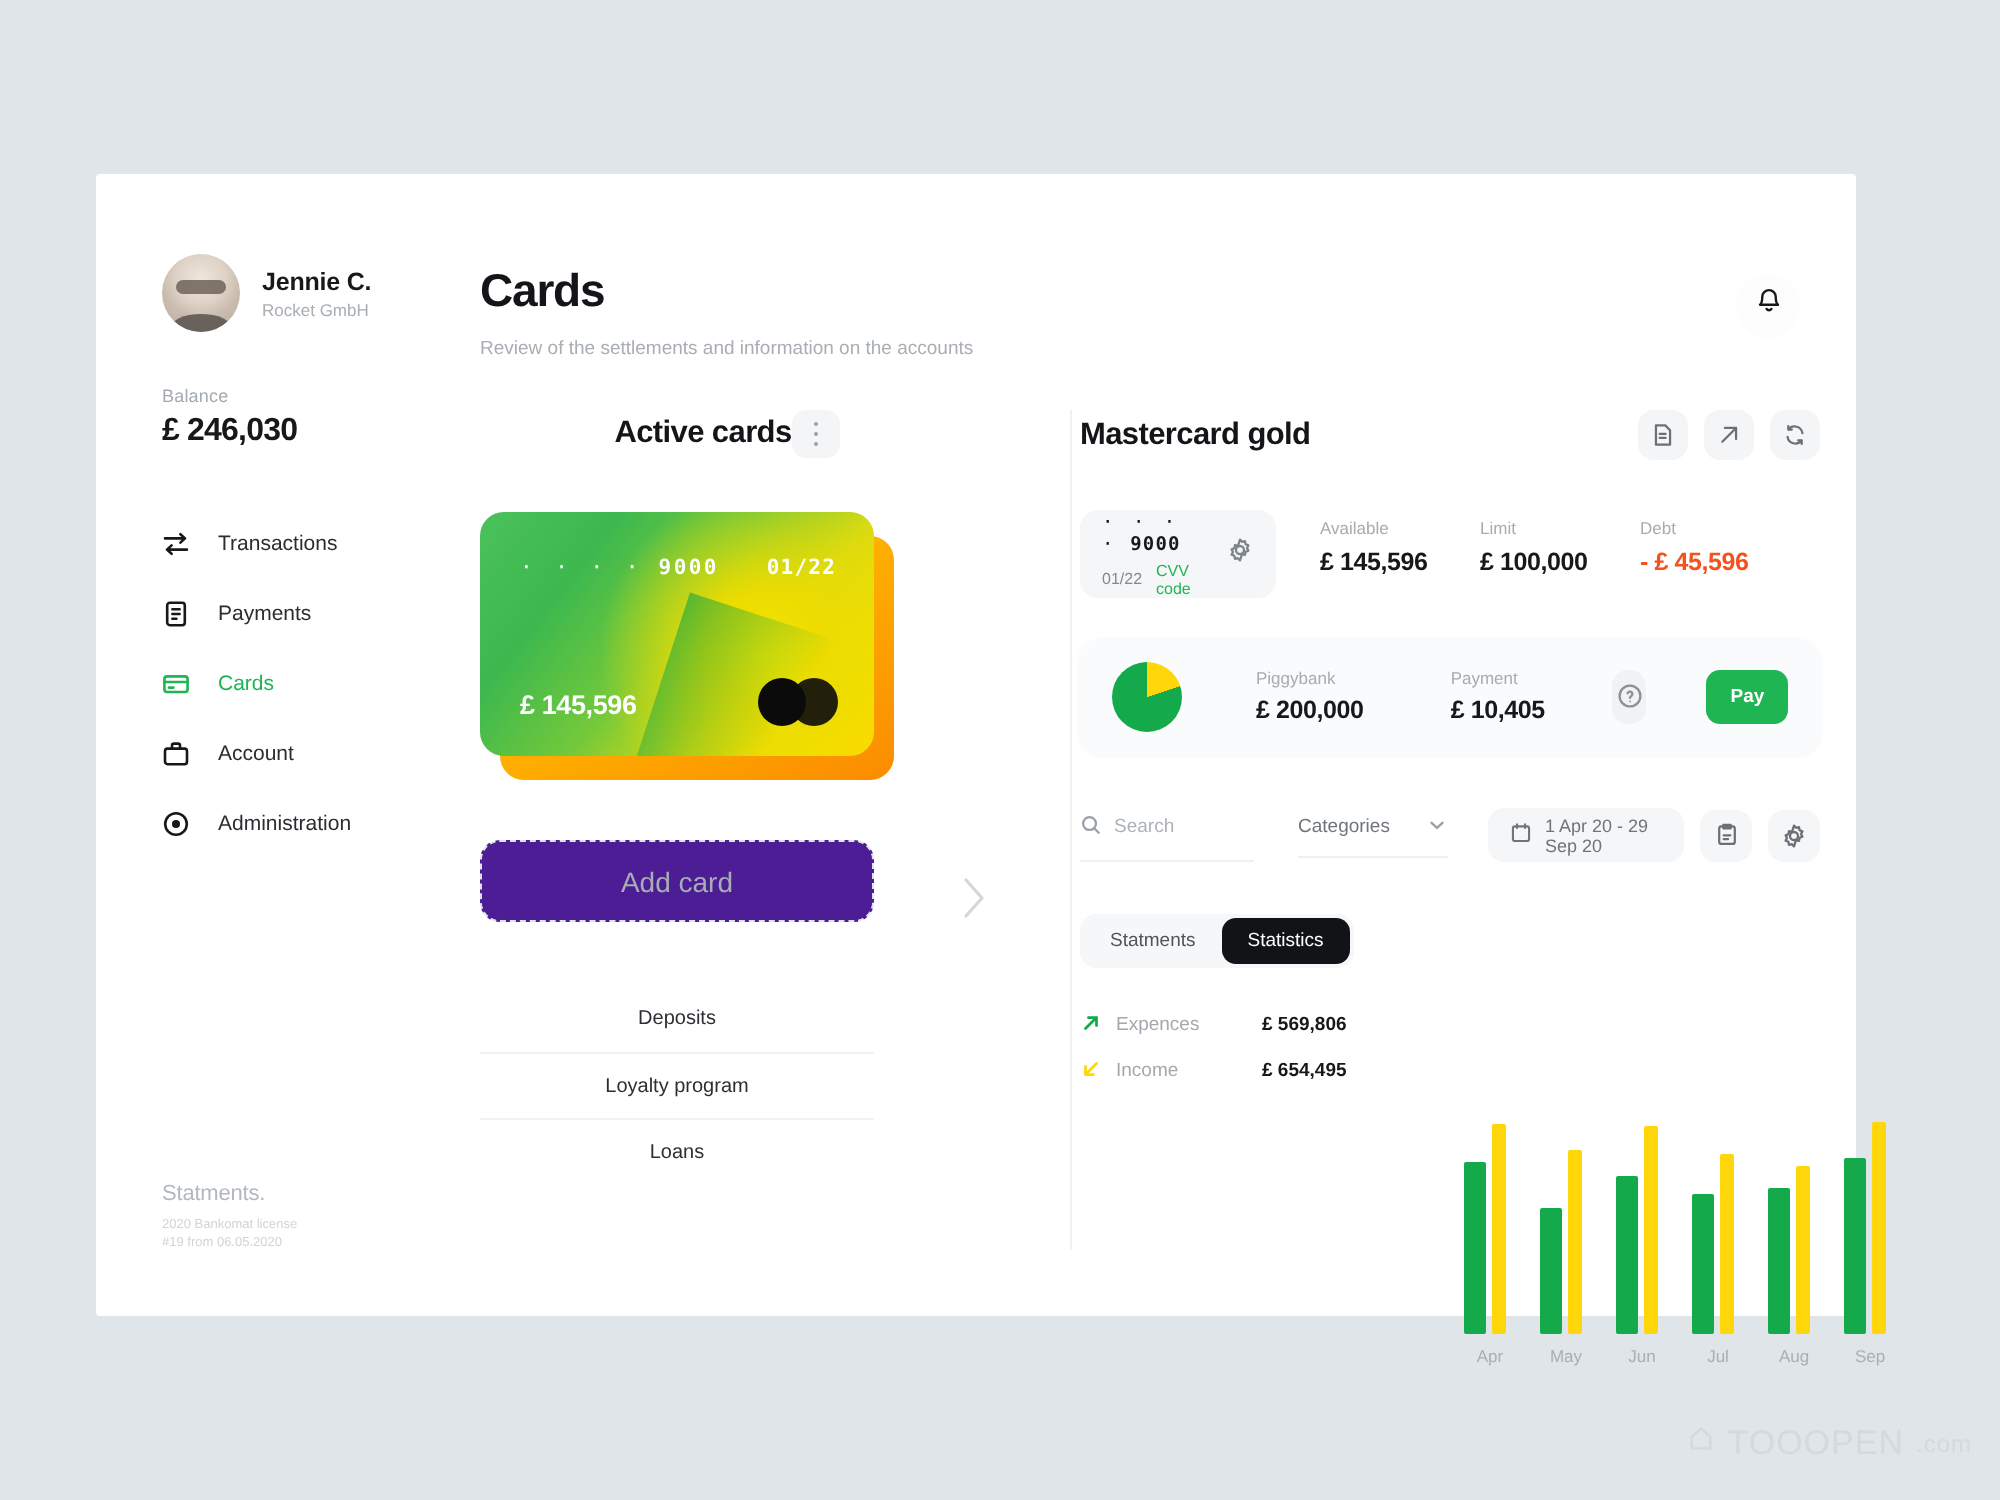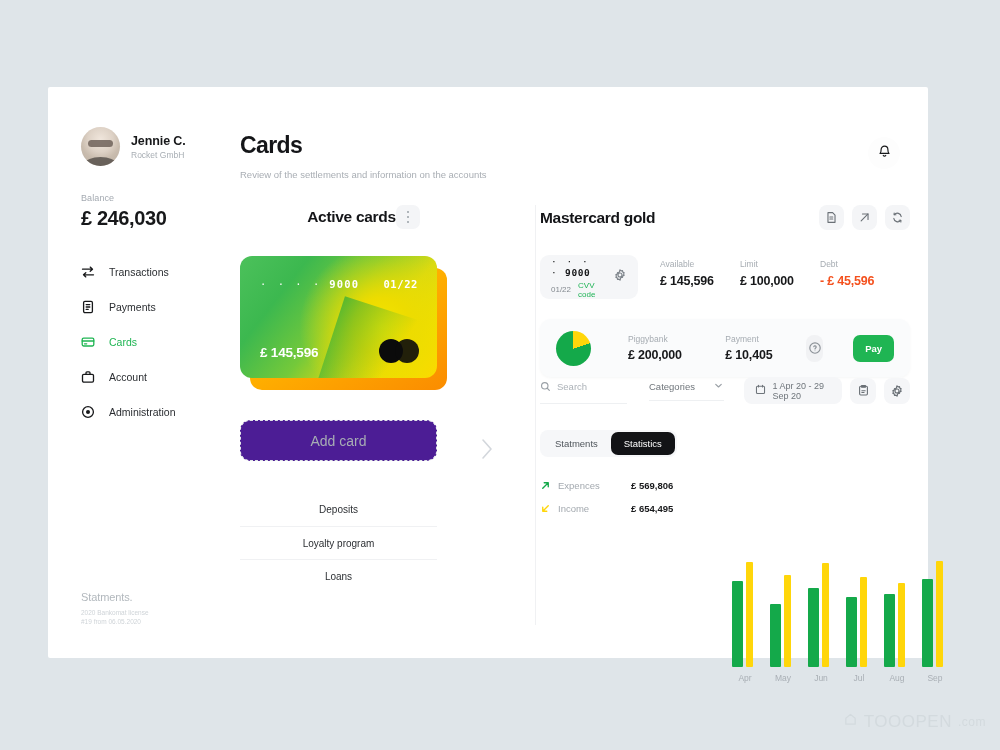--- a/index.html
+++ b/index.html
@@ -31,21 +31,21 @@
   }
   .avatar::after {
     content: ""; position: absolute; left: 4px; bottom: 0; width: 31px; height: 9px;
     background: #4a4440; border-radius: 50% 50% 0 0 / 80% 80% 0 0; opacity: .75;
   }
   .pname { font-size: 12.5px; font-weight: bold; color: #17181a; letter-spacing: -.1px; }
   .pcompany { font-size: 8.5px; color: #a8aeb4; margin-top: 2px; }
 
   .bal-wrap { position: absolute; left: 33px; top: 106px; }
   .bal-label { font-size: 9px; color: #a4aab1; letter-spacing: .1px; }
-  .bal-value { font-size: 20px; font-weight: bold; color: #17181a; margin-top: 4px; letter-spacing: -.4px; }
+  .bal-value { font-size: 16px; font-weight: bold; color: #17181a; margin-top: 4px; letter-spacing: -.4px; }
 
   .nav { position: absolute; left: 33px; top: 168px; width: 150px; }
   .nav-item {
     display: flex; align-items: center; gap: 14px; height: 34px;
     font-size: 10.5px; color: #2a2d31; cursor: pointer;
   }
   .nav-item + .nav-item { margin-top: 1px; }
   .nav-item.active { color: #1fb553; }
   .nav-ico { width: 14px; height: 14px; display: flex; align-items: center; justify-content: center; flex: none; }
   .nav-ico svg { display: block; }
@@ -178,21 +178,21 @@
   .help-btn {
     margin-left: auto; width: 27px; height: 27px; border-radius: 8px; background: #f1f2f4;
     display: flex; align-items: center; justify-content: center; cursor: pointer;
   }
   .pay-btn {
     margin-left: 10px; width: 62px; height: 27px; border-radius: 7px; background: #1fb553;
     color: #fff; font-size: 9.5px; font-weight: bold; display: flex; align-items: center;
     justify-content: center; cursor: pointer; border: none;
   }
 
-  .filters { display: flex; align-items: center; }
+  .filters { margin-top: 27px; display: flex; align-items: center; }
   .f-search {
     width: 98px; display: flex; align-items: center; gap: 6px;
     border-bottom: 1px solid #eef0f2; padding-bottom: 7px;
   }
   .f-search input {
     border: none; outline: none; background: transparent; font-size: 9.5px;
     color: #60666c; width: 70px; font-family: "Liberation Sans", sans-serif;
   }
   .f-search input::placeholder { color: #acb2b8; }
   .f-cat {

